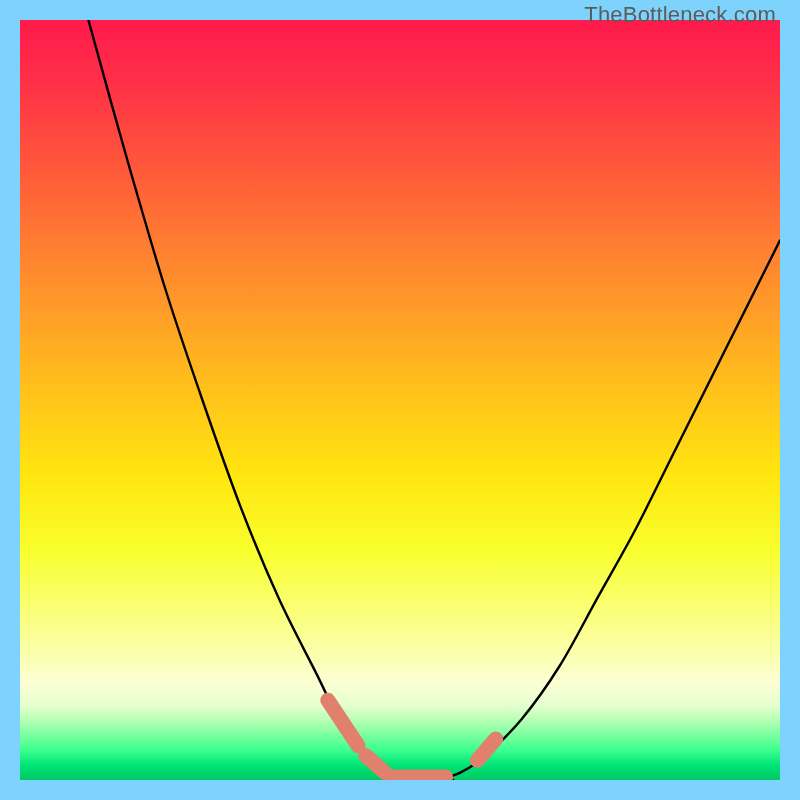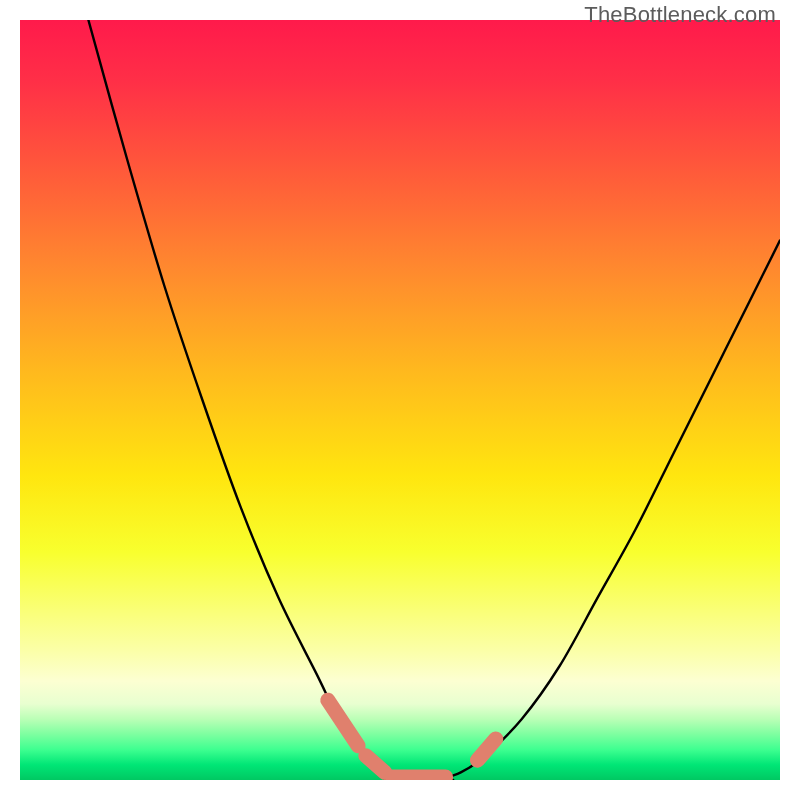--- a/index.html
+++ b/index.html
@@ -10,21 +10,21 @@
     background: #000;
     overflow: hidden;
     font-family: Arial, Helvetica, sans-serif;
   }
   .frame {
     position: absolute;
     left: 0;
     top: 0;
     width: 800px;
     height: 800px;
-    background: #ffffff;
+    background: #7dd3fc;
   }
   .plot {
     position: absolute;
     left: 20px;
     top: 20px;
     width: 760px;
     height: 760px;
     overflow: hidden;
   }
   .gradient {

